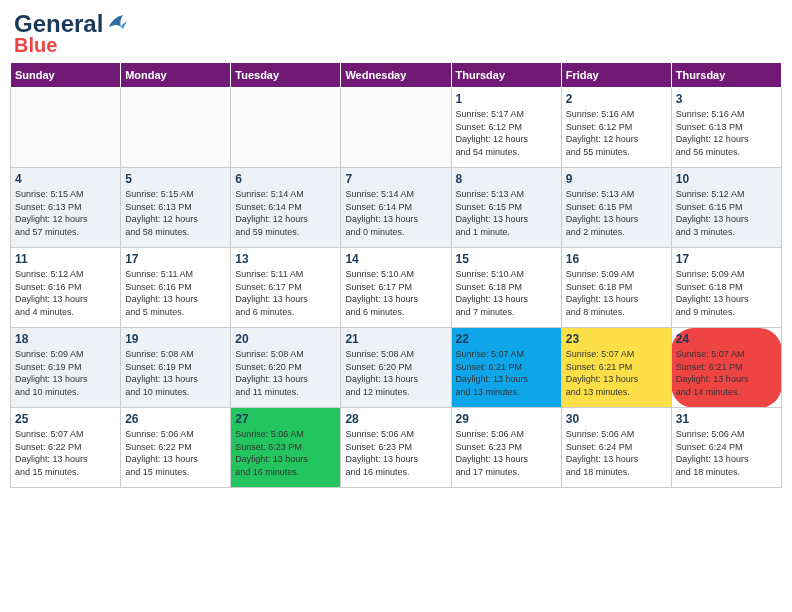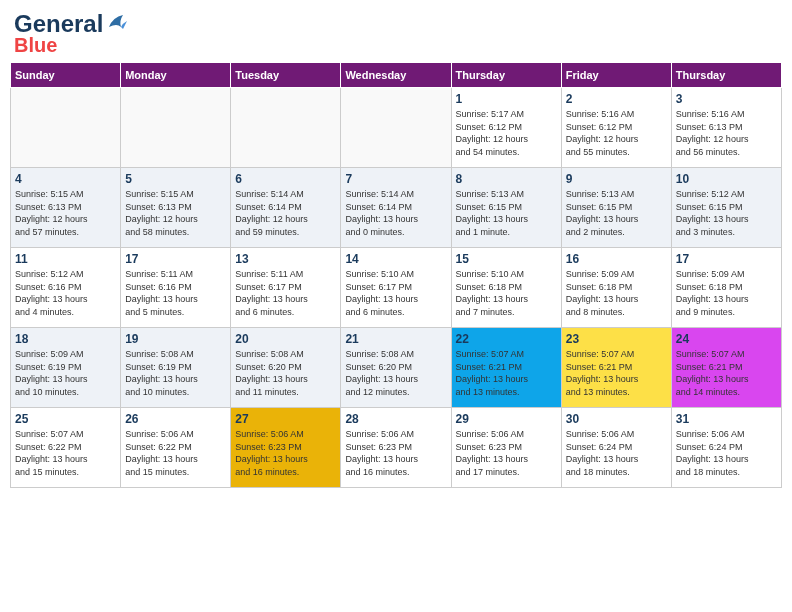--- a/index.html
+++ b/index.html
@@ -274,21 +274,21 @@
 Daylight: 13 hours
 and 13 minutes.</div>
         </td>
         <td style="background: #fde047;">
           <span class="day-number">23</span>
           <div class="day-info" style="white-space: pre-line;">Sunrise: 5:07 AM
 Sunset: 6:21 PM
 Daylight: 13 hours
 and 13 minutes.</div>
         </td>
-        <td style="background: #d946ef;">
+        <td style="background: #ef4444; border-radius: 23px;">
           <span class="day-number">24</span>
           <div class="day-info" style="white-space: pre-line;">Sunrise: 5:07 AM
 Sunset: 6:21 PM
 Daylight: 13 hours
 and 14 minutes.</div>
         </td>
       </tr>
       <tr>
         <td style="background: rgb(255, 255, 255);">
           <span class="day-number">25</span>
@@ -297,21 +297,21 @@
 Daylight: 13 hours
 and 15 minutes.</div>
         </td>
         <td style="background: rgb(255, 255, 255);">
           <span class="day-number">26</span>
           <div class="day-info" style="white-space: pre-line;">Sunrise: 5:06 AM
 Sunset: 6:22 PM
 Daylight: 13 hours
 and 15 minutes.</div>
         </td>
-        <td style="background: #eab308;">
+        <td style="background: #22c55e;">
           <span class="day-number">27</span>
           <div class="day-info" style="white-space: pre-line;">Sunrise: 5:06 AM
 Sunset: 6:23 PM
 Daylight: 13 hours
 and 16 minutes.</div>
         </td>
         <td style="background: rgb(255, 255, 255);">
           <span class="day-number">28</span>
           <div class="day-info" style="white-space: pre-line;">Sunrise: 5:06 AM
 Sunset: 6:23 PM

